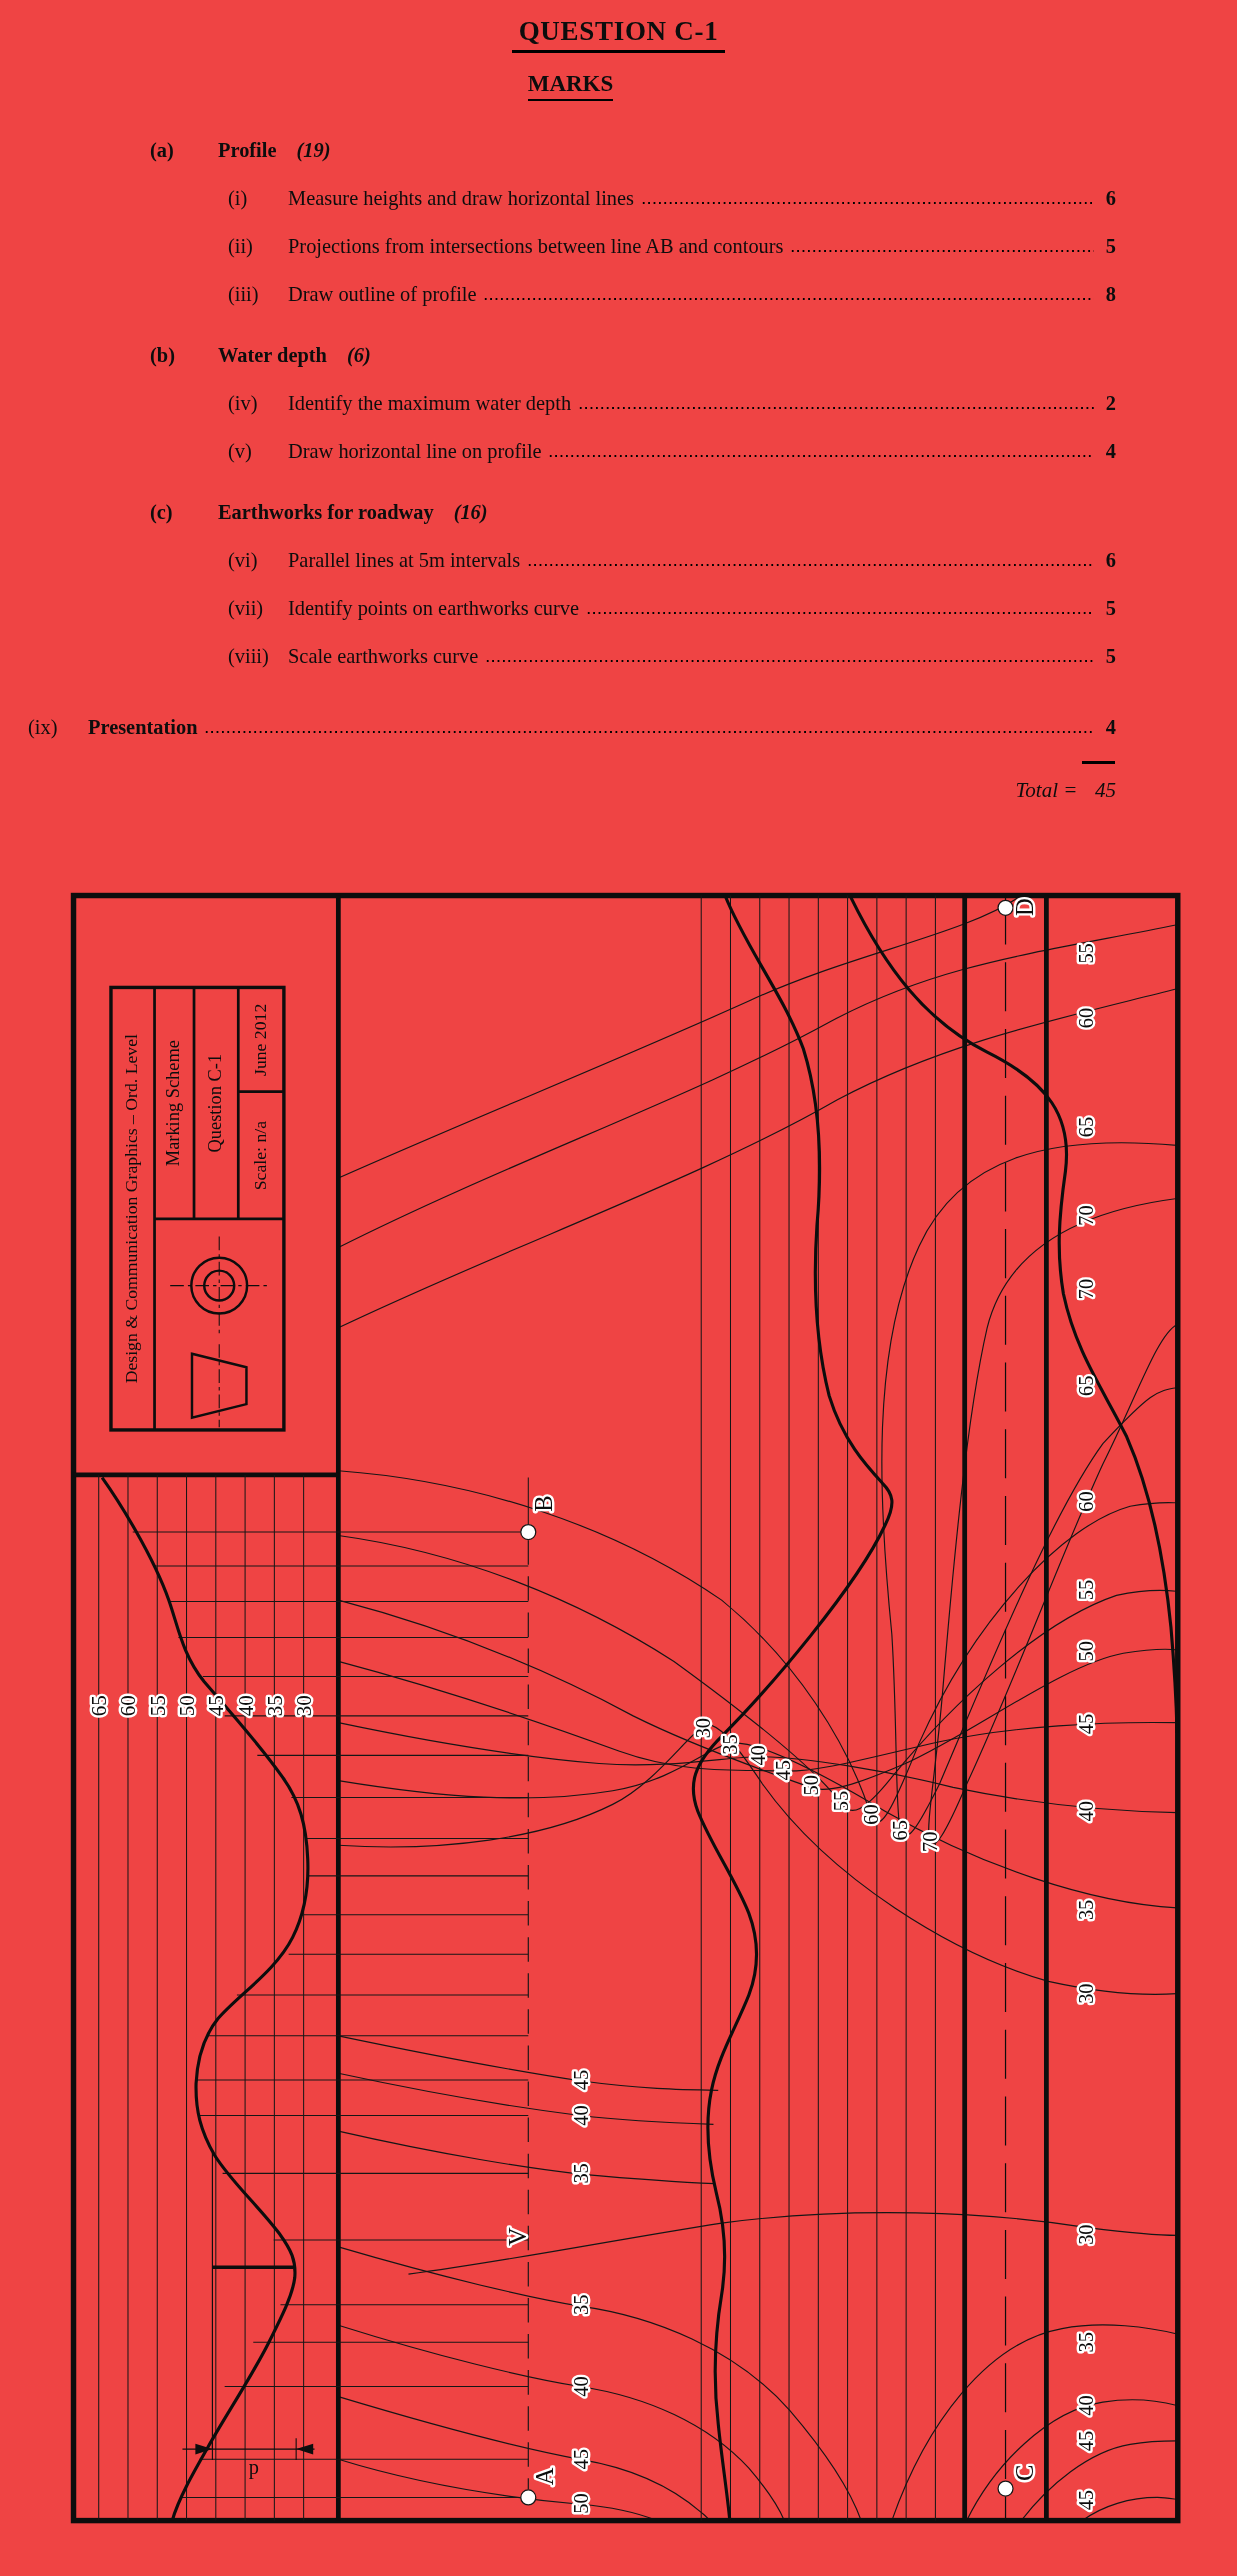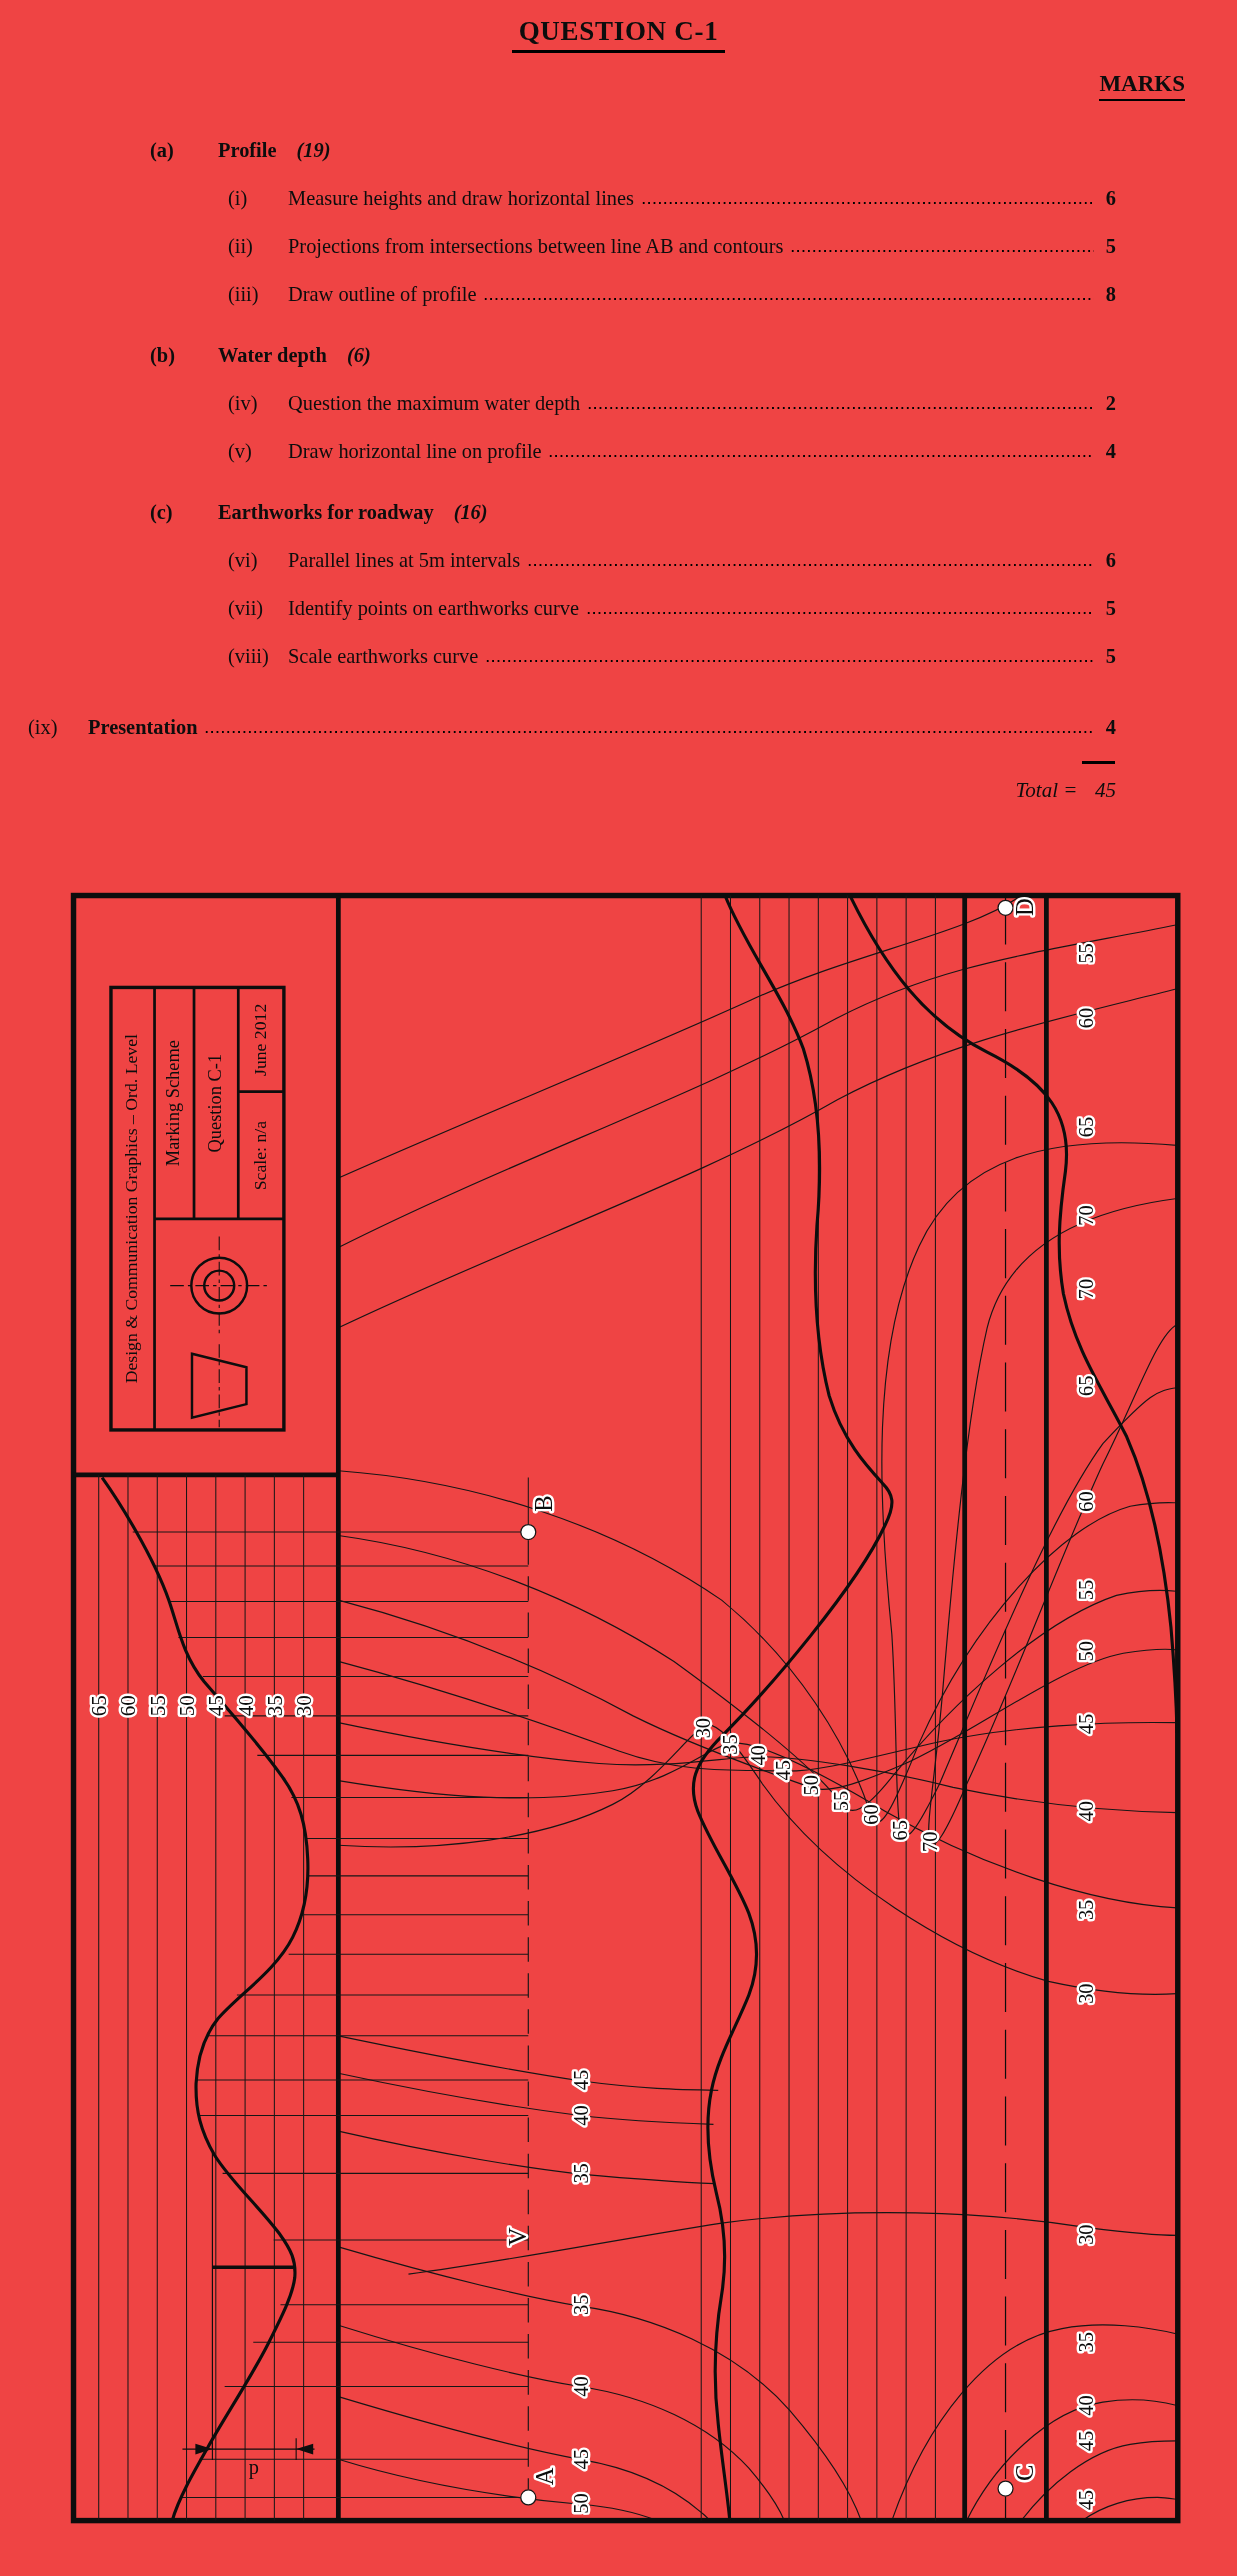--- a/index.html
+++ b/index.html
@@ -3,21 +3,21 @@
 <meta charset="utf-8">
 <style>
   html,body{margin:0;padding:0;background:#ffffff;}
   .page{position:relative;width:1237px;height:2576px;background:#ef4444;
         font-family:"Liberation Serif",serif;color:#0d0d0d;overflow:hidden;}
   
   .marks-wrap{position:absolute;top:0;left:0;width:1237px;}
   .qtitle-row{text-align:center;margin-top:16.3px;}
   .qtitle{display:inline-block;font-size:27px;font-weight:bold;letter-spacing:0.7px;
           border-bottom:3.4px solid #000;padding:0 6.8px 2.7px 6.8px;}
-  .marks-head-row{text-align:right;padding-right:52px;margin-top:17.7px;}
+  .marks-head-row{text-align:center;padding-right:96px;margin-top:17.7px;}
   .marks-head{display:inline-block;font-size:23px;font-weight:bold;
           border-bottom:2.7px solid #000;padding-bottom:2px;}
   .sec-row{display:flex;align-items:baseline;font-size:20.4px;font-weight:bold;
            padding:0 121px 0 150px;margin-top:38px;}
   .sec-row .tag{width:68px;flex:none;}
   .sec-row .weight{font-style:italic;margin-left:20px;}
   .item-row{display:flex;align-items:baseline;font-size:20.4px;
             padding:0 121px 0 228px;margin-top:25px;}
   .item-row .num{width:60px;flex:none;}
   .item-row .dots{flex:1;height:4.1px;align-self:flex-end;margin:0 1.4px 4.8px 6.8px;
@@ -67,21 +67,21 @@
       <span class="mark">8</span>
     </div>
 
     <div class="sec-row">
       <span class="tag">(b)</span>
       <span>Water depth</span>
       <span class="weight">(6)</span>
     </div>
     <div class="item-row">
       <span class="num">(iv)</span>
-      <span>Question the maximum water depth</span>
+      <span>Identify the maximum water depth</span>
       <span class="dots"></span>
       <span class="mark">2</span>
     </div>
     <div class="item-row">
       <span class="num">(v)</span>
       <span>Draw horizontal line on profile</span>
       <span class="dots"></span>
       <span class="mark">4</span>
     </div>
 

